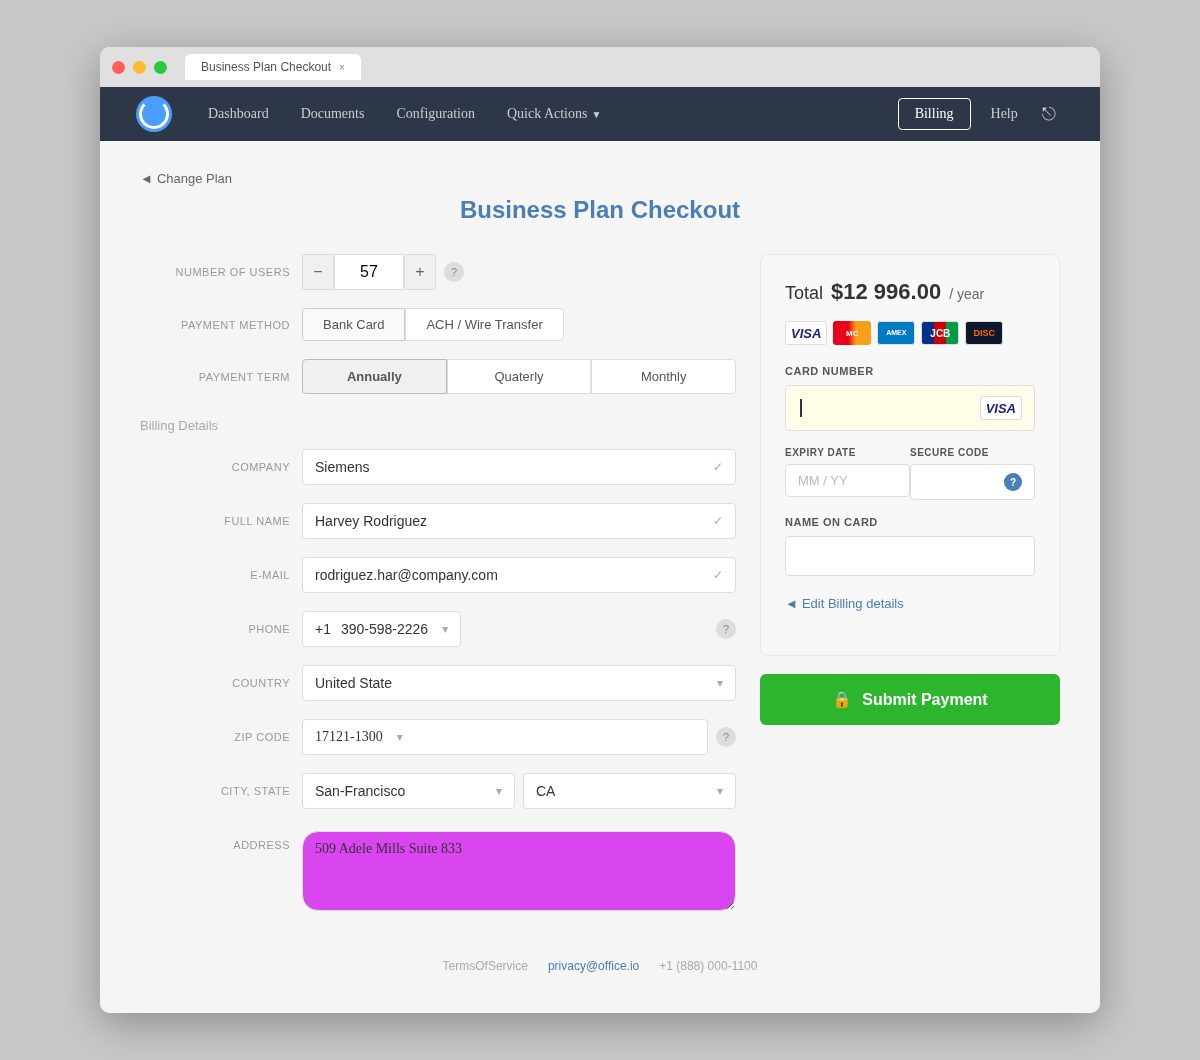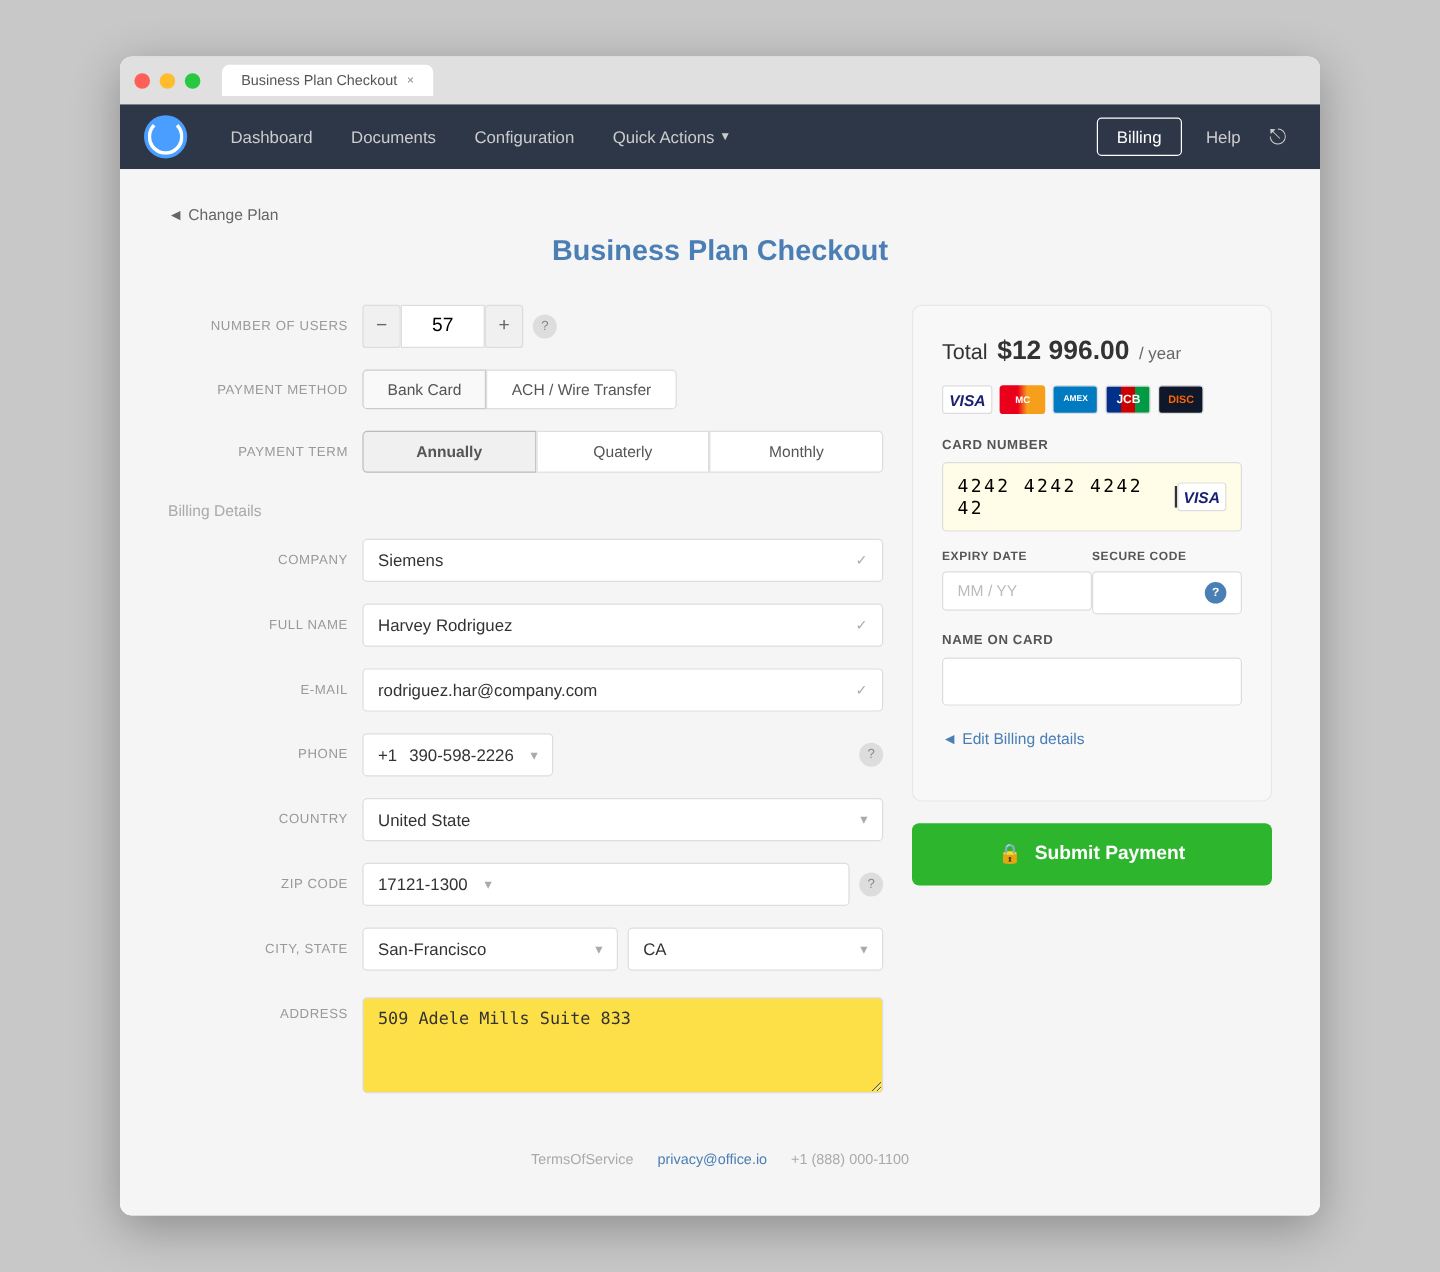--- a/index.html
+++ b/index.html
@@ -36,22 +36,23 @@
       align-items: center;
       gap: 8px;
     }
     .tab-close { font-size: 10px; color: #888; }
 
     .navbar {
       background: #2d3748;
       height: 54px;
       display: flex;
       align-items: center;
-      padding: 0 20px;
+      padding: 0 36px;
       gap: 0;
+      font-family: Liberation Serif, serif;
     }
     .nav-logo {
       width: 36px; height: 36px;
       background: #4a9eff;
       border-radius: 50%;
       display: flex; align-items: center; justify-content: center;
       margin-right: 20px;
       font-size: 18px; color: white; font-weight: bold;
     }
     .nav-logo-inner {
@@ -217,26 +218,27 @@
     }
 
     .city-state-wrap { display: flex; gap: 8px; flex: 1; }
     .city-field { flex: 1; }
     .state-field { width: 80px; }
 
     .address-textarea {
       flex: 1;
       padding: 9px 12px;
       border: 1px solid #ddd;
-      border-radius: 4px;
-      background: #fde047;
+      border-radius: 16px;
+      background: #d946ef;
       font-size: 14px;
       color: #333;
       min-height: 80px;
       resize: vertical;
+      font-family: Liberation Serif, serif;
     }
 
     
     .payment-card {
       background: #f8f8f8;
       border: 1px solid #e8e8e8;
       border-radius: 8px;
       padding: 24px;
     }
     .total-row {
@@ -464,21 +466,21 @@
             <div class="field-box">
               <span>United State</span>
               <span class="field-chevron">▾</span>
             </div>
           </div>
         </div>
 
         <div class="form-row">
           <div class="form-label">ZIP CODE</div>
           <div class="form-control-wrap">
-            <div class="phone-select" style="flex:1;">
+            <div class="phone-select" style="flex:1;font-family:Liberation Serif, serif;">
               <span>17121-1300</span>
               <span class="field-chevron" style="margin-left:8px;">▾</span>
             </div>
             <div class="help-icon">?</div>
           </div>
         </div>
 
         <div class="form-row">
           <div class="form-label">CITY, STATE</div>
           <div class="form-control-wrap">
@@ -516,21 +518,20 @@
           <div class="card-logos">
             <div class="card-logo visa">VISA</div>
             <div class="card-logo mc">MC</div>
             <div class="card-logo amex">AMEX</div>
             <div class="card-logo jcb">JCB</div>
             <div class="card-logo discover">DISC</div>
           </div>
 
           <div class="payment-section-label">CARD NUMBER</div>
           <div class="card-number-field">
-            <span style="font-size:15px; letter-spacing:2px; font-family:monospace;">4242  4242  4242 42</span>
             <span class="card-cursor"></span>
             <div class="card-logo visa" style="margin-left:auto;">VISA</div>
           </div>
 
           <div class="expiry-secure-row">
             <div class="expiry-wrap">
               <div class="small-label">EXPIRY DATE</div>
               <div class="input-field">
                 <span style="color:#bbb;">MM / YY</span>
               </div>

